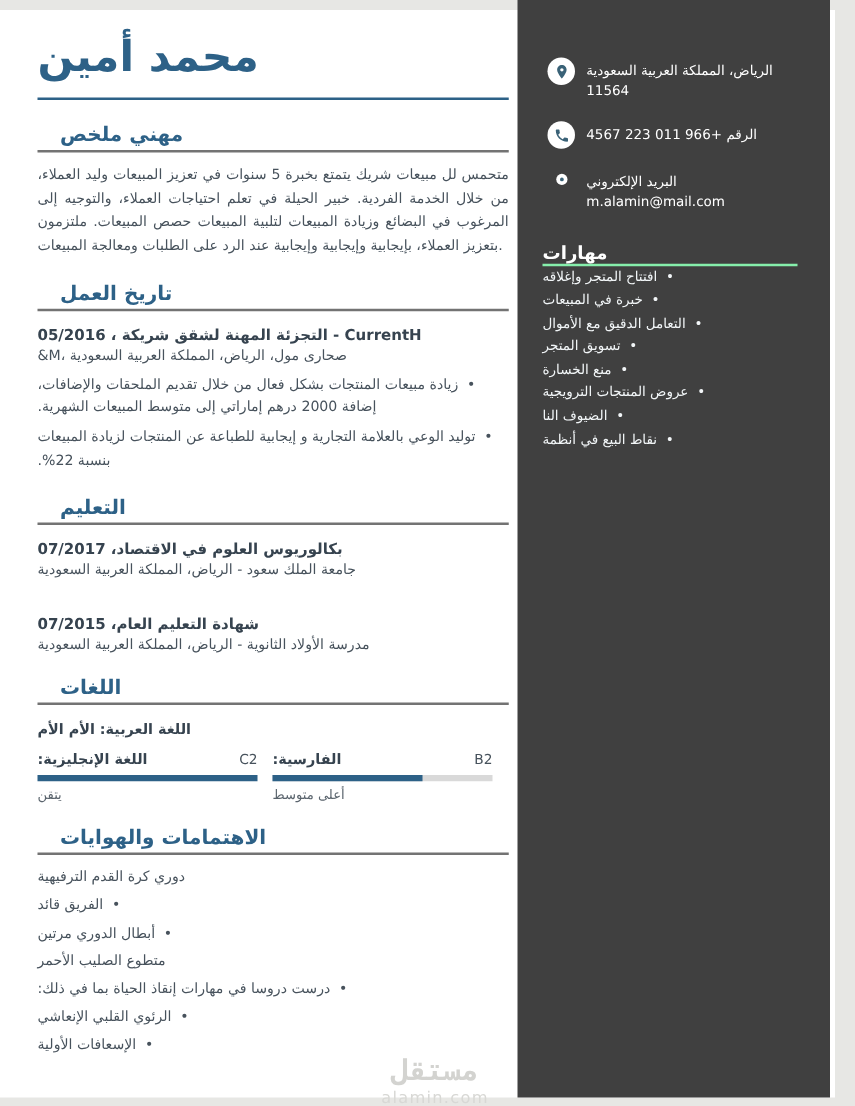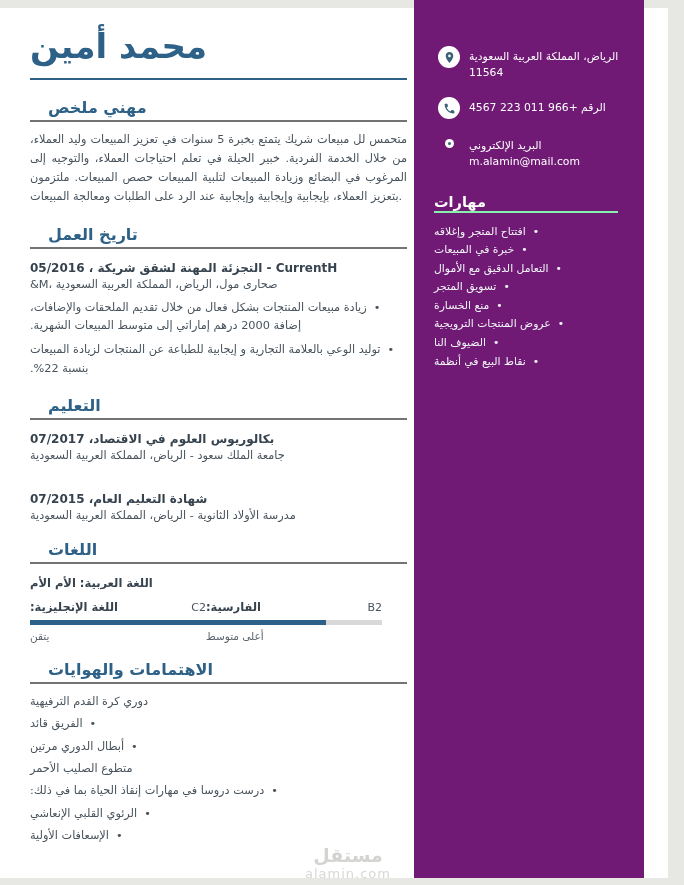--- a/index.html
+++ b/index.html
@@ -28,59 +28,59 @@
   ul.dotlist { list-style:none; margin-top:8px; }
   ul.dotlist li { direction:rtl; text-align:left; font-size:11.3px; color:#47525c;
                   line-height:1.62; margin-bottom:6px; }
   ul.dotlist li::before { content:"•"; margin-left:7px; }
 
   .edu-entry { margin-bottom:6px; }
   .edu-gap { height:12px; }
 
   
   .native-line { font-size:11.5px; font-weight:bold; color:#36434f; direction:rtl; text-align:left; margin-top:12px; }
-  .lang-grid { display:flex; margin-top:10px; }
+  .lang-grid { display:flex; gap:12px; margin-top:10px; }
   .lang-col { width:176px; }
   .lang-top { display:flex; justify-content:space-between; align-items:baseline; }
   .lang-label { font-size:11.5px; font-weight:bold; color:#36434f; direction:rtl; }
   .lang-level { font-size:11px; color:#47525c; }
   .bar { height:5px; background:#d9d9d9; margin-top:6px; }
   .bar-fill { height:5px; background:#2d6187; }
   .lang-desc { font-size:10.5px; color:#5a646d; direction:rtl; text-align:left; margin-top:5px; }
 
   
   .int-line { direction:rtl; text-align:left; font-size:11.3px; color:#47525c; line-height:1.62; margin-top:4px; }
   .int-line.bullet::before { content:"•"; margin-left:7px; }
 
   
-  .sidebar { position:absolute; left:414px; top:-8px; width:230px; height:878px;
-             background:#701a75; color:#ffffff; }
+  .sidebar { position:absolute; left:414px; top:-8px; width:250px; height:878px;
+             background:#404040; color:#ffffff; }
   .contact { padding:46px 10px 0 24px; }
   .contact-row { display:flex; align-items:flex-start; margin-bottom:16px; direction:ltr; }
   .circle-icon { width:22px; height:22px; border-radius:50%; background:#ffffff; flex:0 0 22px;
                  display:flex; align-items:center; justify-content:center; margin-right:9px; }
   .circle-icon svg { width:13px; height:13px; fill:#3a6277; }
   .dot-icon { width:9px; height:9px; border-radius:50%; background:#ffffff; flex:0 0 9px;
               margin:4px 15px 0 7px; position:relative; }
   .dot-icon::after { content:""; position:absolute; left:3px; top:3px; width:3px; height:3px;
                      border-radius:50%; background:#3a6277; }
   .contact-text { font-size:10.8px; line-height:1.5; direction:rtl; text-align:left; padding-top:3px; }
   .contact-sub { font-size:10.8px; direction:ltr; }
 
   .side-section { padding:8px 26px 0 20px; }
   .side-head { border-bottom:2px solid #86efac; padding-bottom:0; }
   .side-head h2 { font-size:14.5px; font-weight:bold; direction:rtl; display:inline-block; }
-  ul.skills { list-style:none; margin-top:10px; }
+  ul.skills { list-style:none; }
   ul.skills li { direction:rtl; text-align:left; font-size:10.8px; color:#f2f6f8;
                  line-height:1.72; }
   ul.skills li::before { content:"•"; margin-left:7px; }
 
   
   .watermark { position:absolute; left:278px; top:836px; width:140px; text-align:center; }
-  .wm-logo { font-size:19px; font-weight:bold; color:#d3d3d0; direction:rtl; }
+  .wm-logo { font-size:23px; font-weight:bold; color:#d3d3d0; direction:rtl;font-family:Liberation Mono, monospace; }
   .wm-domain { font-size:13px; color:#d8d8d5; letter-spacing:1px; }
 </style>
 </head>
 <body>
 
 <div class="page">
 
   <div class="main">
 
     <div class="name">محمد أمين</div>

